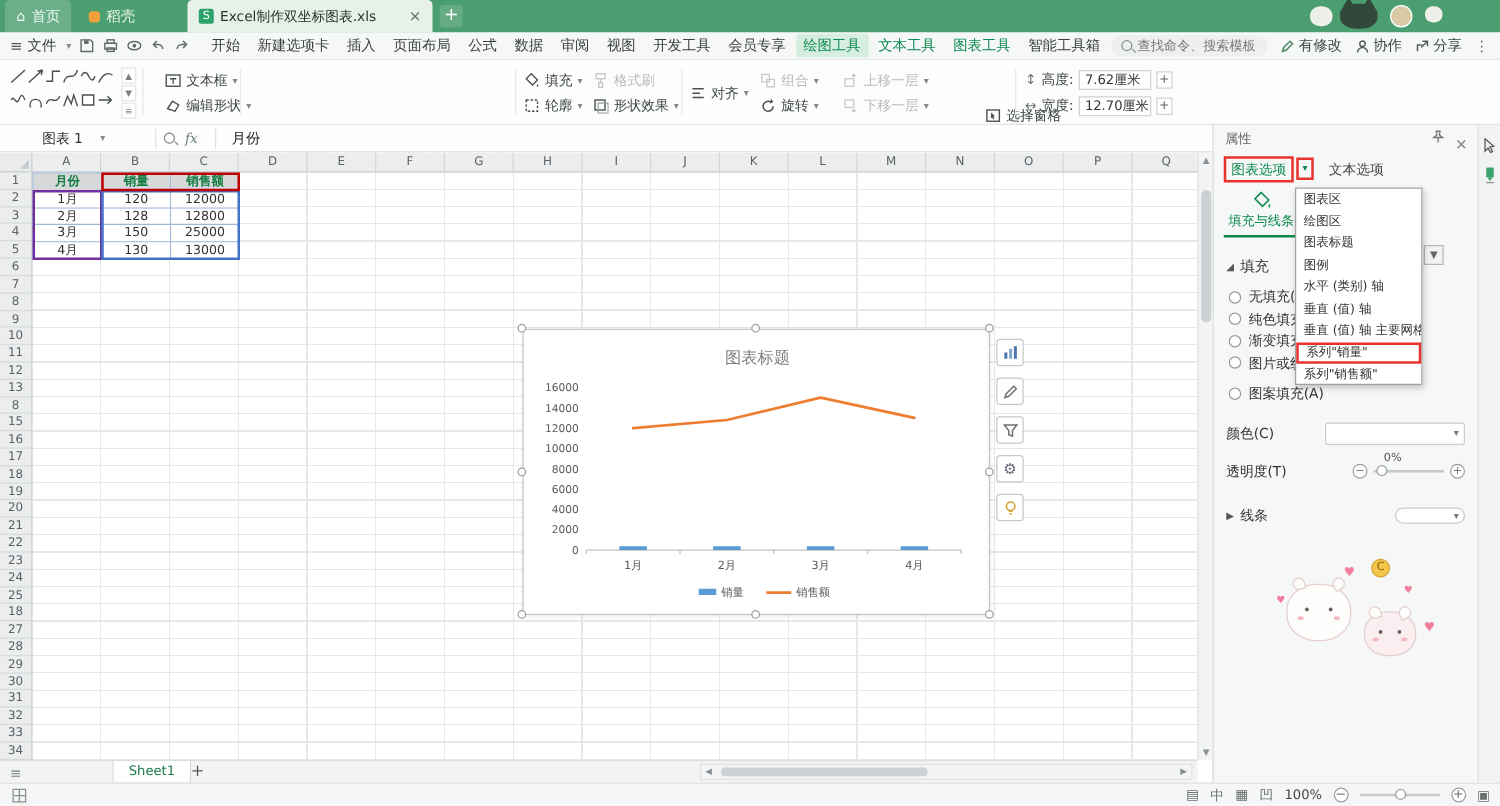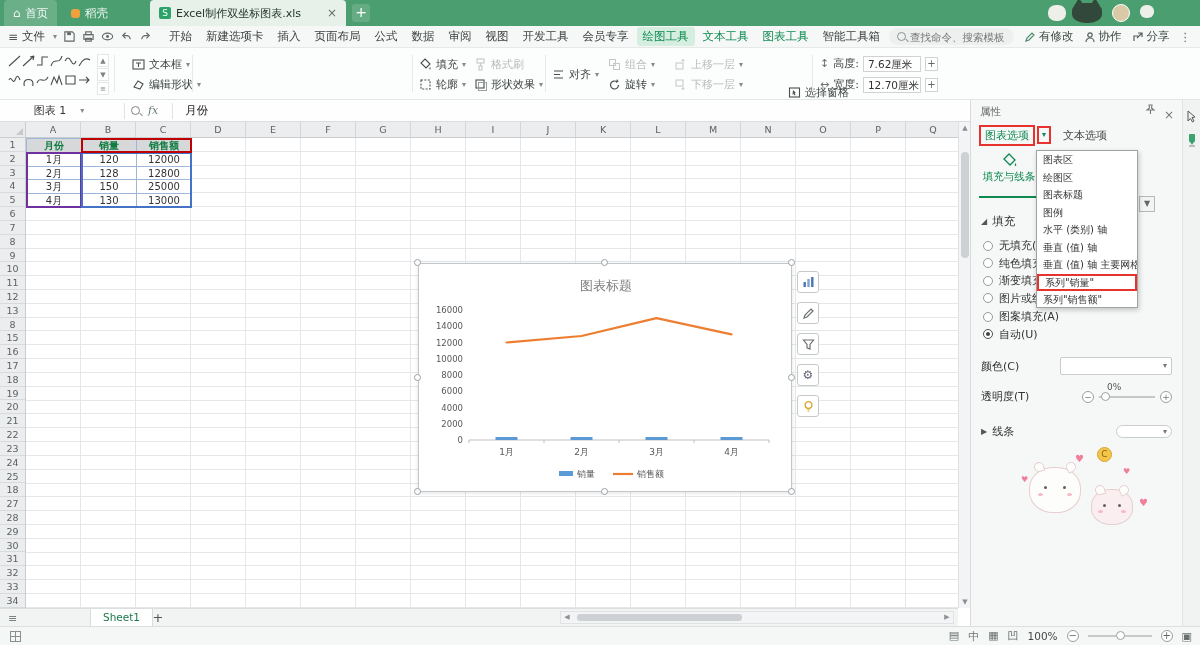--- a/index.html
+++ b/index.html
@@ -139,27 +139,27 @@
   
   #panel{position:absolute;left:970px;top:100px;width:212px;height:526px;background:#f6f7f7;
          border-left:1px solid #d8dbda;font-size:11px;color:#333}
   .p-head{height:22px;line-height:22px;padding:0 9px;color:#666;font-size:10.5px;position:relative}
   .p-head .pico{position:absolute;top:4px;color:#777}
   .p-tabs{display:flex;align-items:center;padding:2px 0 2px 8px;height:26px}
   .red-annot{border:2px solid #e8322e;padding:1px 4px;color:#0e8a51}
   .red-annot-caret{border:2px solid #e8322e;margin-left:2px;padding:0 3px;color:#0e8a51;font-size:8px;line-height:14px}
   .p-tab-text{margin-left:12px;color:#444}
   .p-subtab{width:60px;margin:5px 0 3px 8px;text-align:center;color:#0e8a51;font-size:10.5px;
-            border-bottom:2px solid #0e8a51;padding-bottom:12px}
+            border-bottom:2px solid #0e8a51;padding-bottom:4px}
   .p-subtab svg{width:17px;height:15px;margin:0 auto 2px}
   .p-section{margin:16px 0 0 10px;font-size:11.5px;color:#333;display:flex;align-items:center;gap:5px}
   .p-section .tri{font-size:8px;color:#555}
   #fill-options{margin:8px 0 0 12px}
   .radio-row{height:17.5px;display:flex;align-items:center;gap:6px}
-  .radio-row:nth-child(5){margin-top:1px}
+  .radio-row:nth-child(5){margin-top:7px}
   .radio{width:10px;height:10px;border:1px solid #979c9a;border-radius:50%;background:#fff;flex:0 0 auto}
   .radio.sel{border-color:#4d4d4d}
   .radio.sel::after{content:"";display:block;width:4px;height:4px;border-radius:50%;background:#444;margin:2px}
   .radio-label{white-space:nowrap}
   .p-row{display:flex;align-items:center;margin:14px 10px 0 10px}
   .combo{height:18px;background:#fff;border:1px solid #c9cdcc;border-radius:2px;position:relative;margin-left:auto}
   .combo .c{position:absolute;right:4px;top:3px;font-size:8px;color:#777}
   #color-combo{width:112px}
   #transp-ctrl{margin-left:auto;display:flex;align-items:center;gap:5px;position:relative}
   .circ-btn{width:12px;height:12px;border:1px solid #9aa09e;border-radius:50%;font-size:9px;line-height:10px;
@@ -721,24 +721,20 @@
         <span class="radio-label">渐变填充(G)</span>
       </div>
       <div class="radio-row">
         <span class="radio"></span>
         <span class="radio-label">图片或纹理填充(P)</span>
       </div>
       <div class="radio-row">
         <span class="radio"></span>
         <span class="radio-label">图案填充(A)</span>
       </div>
-      <div class="radio-row">
-        <span class="radio sel"></span>
-        <span class="radio-label">自动(U)</span>
-      </div>
     </div>
 
   <div class="p-row">
     <span>颜色(C)</span>
     <div class="combo" id="color-combo">
         <span class="c">▾</span>
       </div>
   </div>
   <div class="p-row">
     <span>透明度(T)</span>

